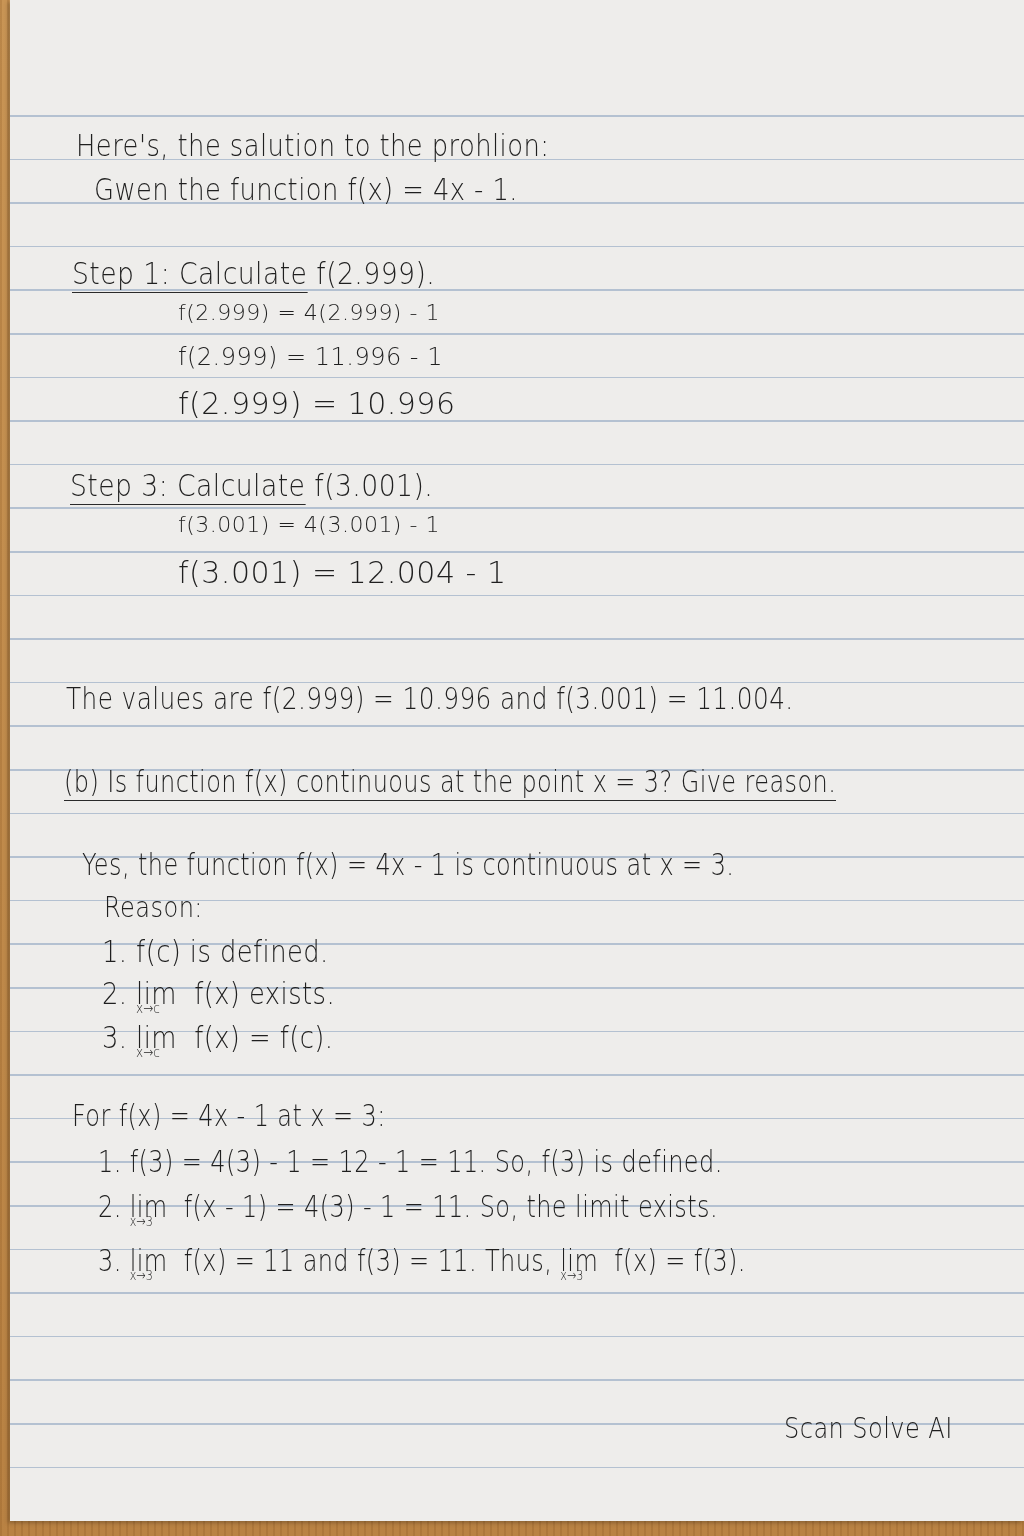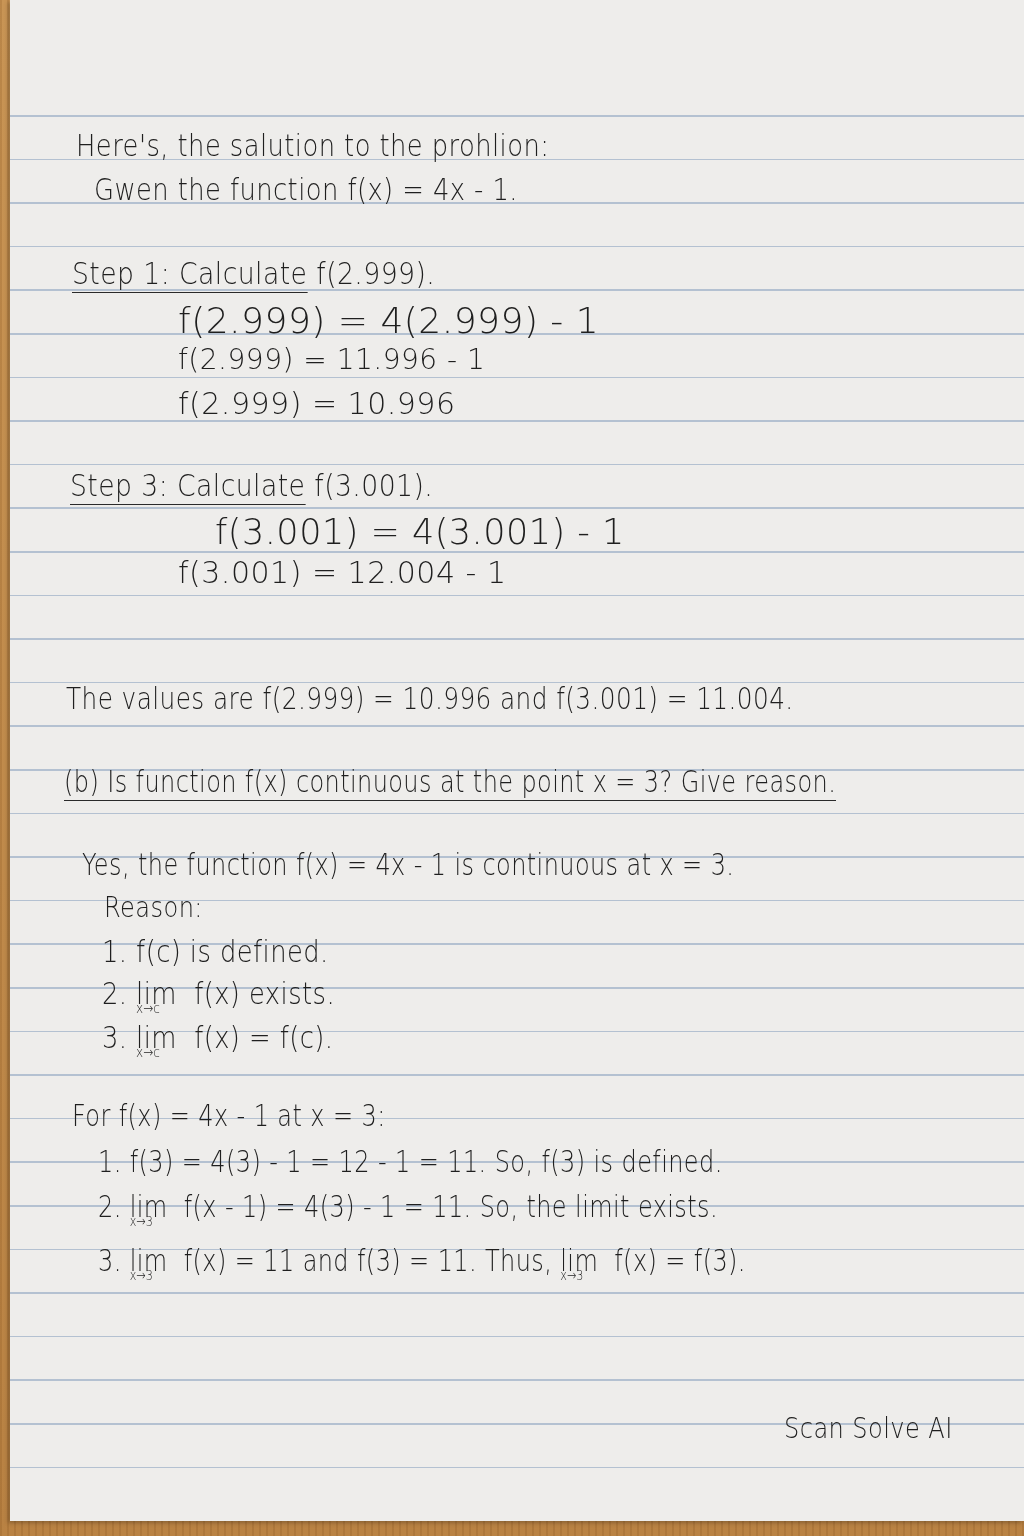--- a/index.html
+++ b/index.html
@@ -77,28 +77,28 @@
       <div class="rule" style="top: 1423px;"></div>
       <div class="rule" style="top: 1466.6px;"></div>
     </div>
 
   <div class="hw narrow" style="left:66px; top:128px; font-size:30px;">Here's, the salution to the prohlion:</div>
   <div class="hw narrow" style="left:84px; top:172px; font-size:30px;">Gwen the function  f(x) = 4x - 1.</div>
 
   <div class="hw narrow" style="left:62px; top:255px; font-size:31px;">
     <span class="u">Step 1: Calculate</span><span> f(2.999).</span>
   </div>
-  <div class="hw" style="left:168px; top:300px; font-size:36px;">f(2.999) = 4(2.999) - 1</div>
-  <div class="hw" style="left:168px; top:343px; font-size:28px;">f(2.999) = 11.996 - 1</div>
+  <div class="hw" style="left:168px; top:300px; font-size:22px;">f(2.999) = 4(2.999) - 1</div>
+  <div class="hw" style="left:168px; top:343px; font-size:24px;">f(2.999) = 11.996 - 1</div>
   <div class="hw" style="left:168px; top:386px; font-size:30px;text-align:center;">f(2.999) = 10.996</div>
 
   <div class="hw narrow" style="left:60px; top:467px; font-size:31px;">
     <span class="u">Step 3: Calculate</span><span> f(3.001).</span>
   </div>
-  <div class="hw" style="left:168px; top:512px; font-size:35px;margin-left:37px;">f(3.001) = 4(3.001) - 1</div>
+  <div class="hw" style="left:168px; top:512px; font-size:22px;">f(3.001) = 4(3.001) - 1</div>
   <div class="hw" style="left:168px; top:555px; font-size:30px;text-align:right;">f(3.001) = 12.004 - 1</div>
 
   <div class="hw xnarrow" style="left:56px; top:680px; font-size:31px;">The values are  f(2.999) = 10.996  and  f(3.001) = 11.004.</div>
 
   <div class="hw xnarrow" style="left:54px; top:764px; font-size:30px;">
     <span class="u">(b) Is function f(x) continuous at the point x = 3?  Give reason.</span>
   </div>
 
   <div class="hw xnarrow" style="left:72px; top:847px; font-size:30px;">Yes, the function f(x) = 4x - 1  is continuous at x = 3.</div>
   <div class="hw narrow" style="left:94px; top:891px; font-size:28px;">Reason:</div>

